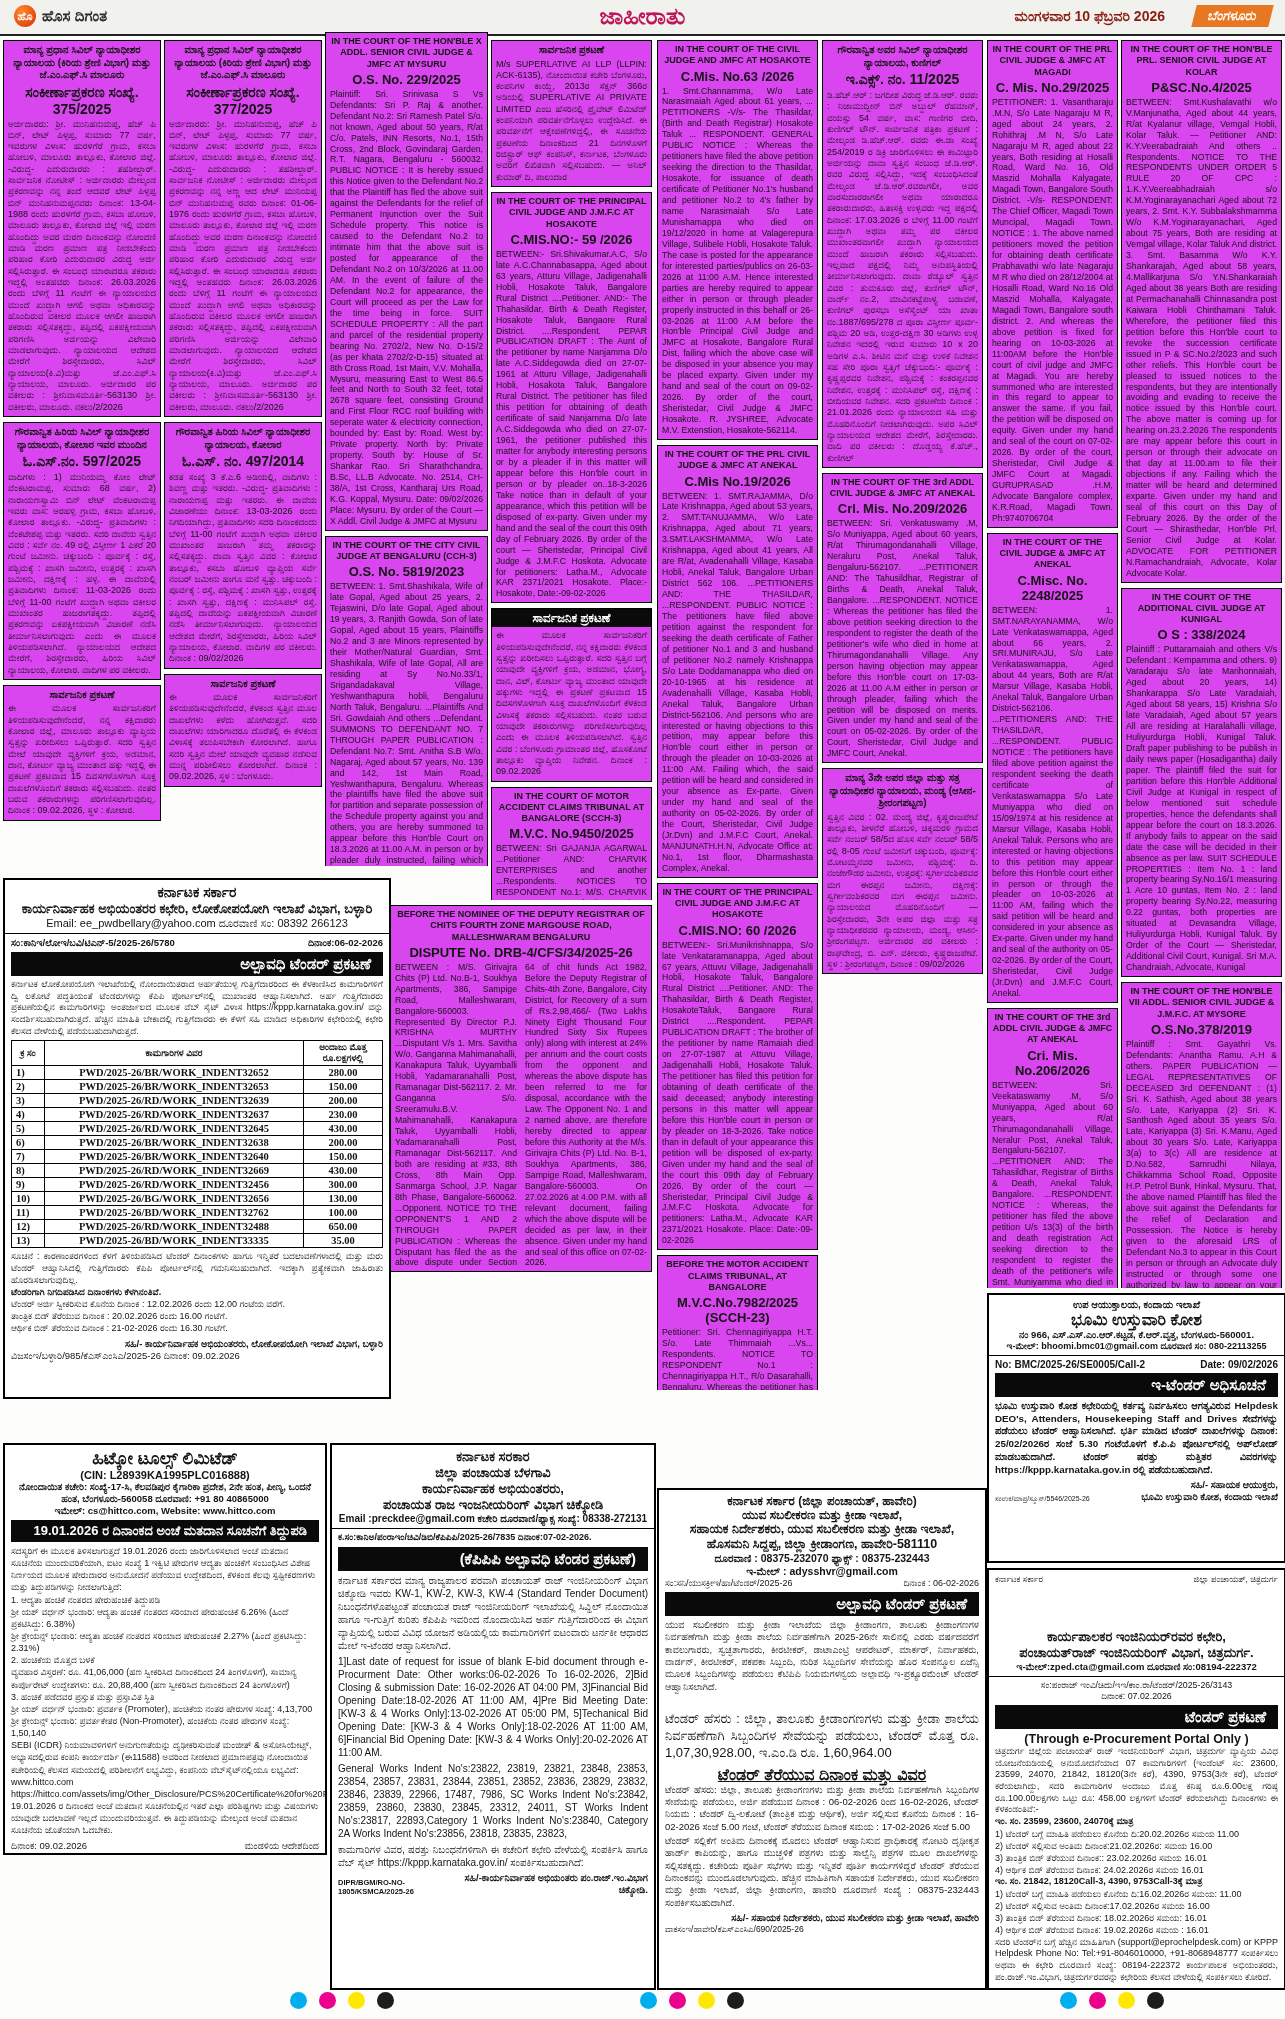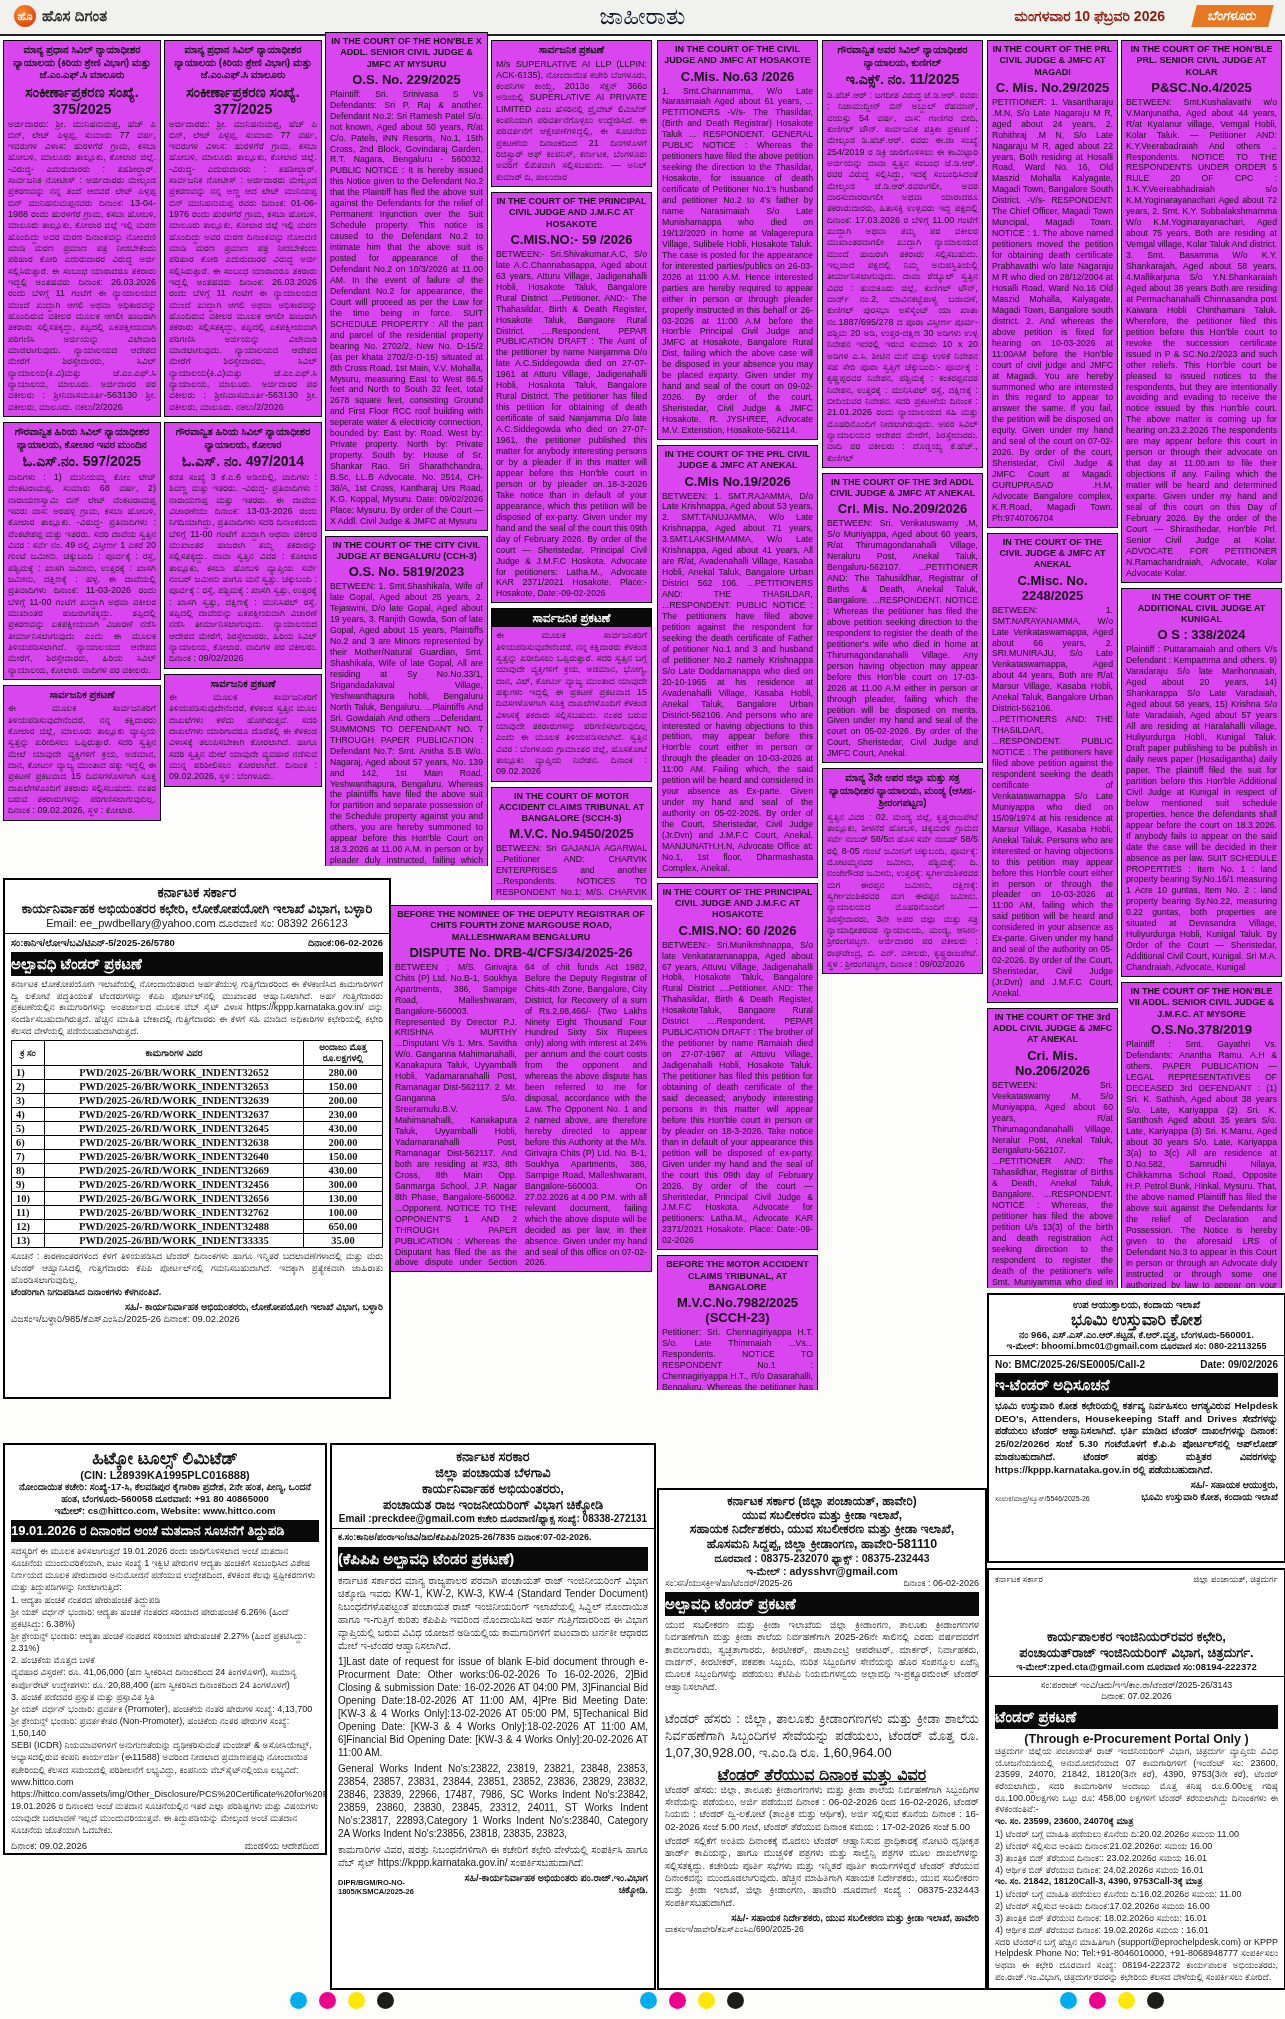--- a/index.html
+++ b/index.html
@@ -4,37 +4,37 @@
 <style>
   html,body{margin:0;padding:0;background:#d8d8d8;}
   #page{position:relative;width:1285px;height:2019px;background:#fdfdfb;margin:0 auto;overflow:hidden;
         font-family:"Liberation Sans",sans-serif;color:#141414;}
   
   #masthead{position:absolute;left:0;top:0;width:1285px;height:34px;background:#f1f1ee;border-bottom:2px solid #222;}
   #logo{position:absolute;left:14px;top:5px;display:flex;align-items:center;gap:6px;}
   #logo .dot{width:22px;height:22px;border-radius:50%;background:radial-gradient(circle at 35% 30%,#ff8a2a,#d92c04);
              color:#fff;font-weight:bold;font-size:11px;display:flex;align-items:center;justify-content:center;}
   #logo .lname{font-weight:bold;font-size:15px;color:#2a2a2a;}
-  #mast-title{position:absolute;left:0;right:0;top:3px;text-align:center;font-size:23px;font-weight:normal;color:#0f172a;}
+  #mast-title{position:absolute;left:0;right:0;top:3px;text-align:center;font-size:23px;font-weight:bold;color:#be185d;}
   #mast-right{position:absolute;right:120px;top:8px;font-size:14px;font-weight:bold;color:#8b1a10;}
   #mast-city{position:absolute;right:14px;top:5px;background:#e87722;color:#fff;font-weight:bold;font-size:13px;
              padding:3px 14px;transform:skewX(-14deg);}
   
   .col{position:absolute;overflow:hidden;}
   .notice{border:1px solid #000;margin:0 0 5px 0;padding:3px 4px;background:#d946ef;}
   .nbar{background:#0a0a0a;color:#fff;font-weight:bold;text-align:center;font-size:12px;padding:2px 0;margin:-3px -4px 3px -4px;}
   .nh{font-weight:bold;text-align:center;font-size:9px;line-height:1.25;}
   .nc{font-weight:bold;text-align:center;font-size:13px;margin:2px 0;}
   .nb{font-size:8.7px;line-height:1.26;text-align:justify;margin-top:2px;}
   .nb.two{column-count:2;column-gap:8px;}
   .kn .nh{font-size:10px;} .kn .nc{font-size:14px;} .kn .nb{font-size:9px;}
   
   .govbox{position:absolute;border:2px solid #000;background:#fff;padding:4px 6px;overflow:hidden;}
   .g-c{text-align:center;} .g-b{font-weight:bold;}
-  .bar{background:#0a0a0a;color:#fff;font-weight:bold;text-align:left;font-size:15px;padding:3px 0;margin:3px 0;}
+  .bar{background:#0a0a0a;color:#fff;font-weight:bold;text-align:right;font-size:15px;padding:3px 12px;margin:3px 0;}
   .rule{border-top:1px solid #000;margin:3px -6px;}
   .small{font-size:9px;line-height:1.3;text-align:justify;}
   .ref-row{display:flex;justify-content:space-between;font-size:9.5px;font-weight:bold;}
   .wtab{border-collapse:collapse;width:100%;margin:3px 0;}
   .wtab th,.wtab td{border:1px solid #000;padding:1px 4px;}
   .wtab th{font-size:9px;text-align:center;}
   .wtab td{font-family:"Liberation Serif",serif;font-weight:bold;font-size:10.5px;}
   .wtab td:nth-child(2){text-align:center;}
   .wtab td:nth-child(3){text-align:center;}
   .item-line{font-size:9px;line-height:1.35;}
@@ -284,20 +284,25 @@
           </tr>
           <tr>
             <td>13)</td>
             <td>PWD/2025-26/BD/WORK_INDENT33335</td>
             <td>35.00</td>
           </tr>
         </tbody>
     </table>
     <div class="small">ಸೂಚನೆ : ಕಾರಣಾಂತರಗಳಿಂದ ಕೆಳಗೆ ತಿಳಿಯಪಡಿಸಿದ ಟೆಂಡರ್ ದಿನಾಂಕಗಳು ಹಾಗೂ ಇನ್ನಿತರೆ ಬದಲಾವಣೆಗಳಾದಲ್ಲಿ ಮತ್ತು ಮರು ಟೆಂಡರ್ ಆಹ್ವಾನಿಸಿದಲ್ಲಿ ಗುತ್ತಿಗೆದಾರರು ಕೆಪಿಪಿ ಪೋರ್ಟಲ್‌ನಲ್ಲಿ ಗಮನಿಸಬಹುದಾಗಿದೆ. ಇದಕ್ಕಾಗಿ ಪ್ರತ್ಯೇಕವಾಗಿ ಜಾಹಿರಾತು ಹೊರಡಿಸಲಾಗುವುದಿಲ್ಲ.</div>
     <div class="small g-b">ಟೆಂಡರಿಗಾಗಿ ನಿಗದಿಪಡಿಸಿದ ದಿನಾಂಕಗಳು ಕೆಳಗಿನಂತಿವೆ.</div>
+    <div>
+        <div class="item-line">ಟೆಂಡರ್ ಅರ್ಜಿ ಸ್ವೀಕರಿಸುವ ಕೊನೆಯ ದಿನಾಂಕ : 12.02.2026 ರಂದು 12.00 ಗಂಟೆಯ ವರೆಗೆ.</div>
+        <div class="item-line">ತಾಂತ್ರಿಕ ಬಿಡ್ ತೆರೆಯುವ ದಿನಾಂಕ : 20.02.2026 ರಂದು 16.00 ಗಂಟೆಗೆ.</div>
+        <div class="item-line">ಆರ್ಥಿಕ ಬಿಡ್ ತೆರೆಯುವ ದಿನಾಂಕ : 21-02-2026 ರಂದು 16.30 ಗಂಟೆಗೆ.</div>
+      </div>
     <div class="sign">ಸಹಿ/- ಕಾರ್ಯನಿರ್ವಾಹಕ ಅಭಿಯಂತರರು, ಲೋಕೋಪಯೋಗಿ ಇಲಾಖೆ ವಿಭಾಗ, ಬಳ್ಳಾರಿ</div>
     <div class="ref-row" style="font-weight:normal;">
       <span>ವಿಜಸಂಇ/ಬಳ್ಳಾರಿ/985/ಕೆಎಸ್ಎಂಸಿಎ/2025-26  ದಿನಾಂಕ: 09.02.2026</span>
     </div>
   </div>
 
   <div class="govbox" style="left:3px;top:1443px;width:308px;height:400px;">
     <div class="g-c g-b" style="font-size:17px;">ಹಿಟ್ಕೋ ಟೂಲ್ಸ್ ಲಿಮಿಟೆಡ್</div>
     <div class="g-c g-b" style="font-size:11px;">(CIN: L28939KA1995PLC016888)</div>
     <div class="g-c" style="font-size:9.5px;font-weight:bold;">ನೋಂದಾಯಿತ ಕಚೇರಿ: ಸಂಖ್ಯೆ-17-ಸಿ, ಕೆಲವಡಿಪುರ ಕೈಗಾರಿಕಾ ಪ್ರದೇಶ, 2ನೇ ಹಂತ, ಪೀಣ್ಯ, ಒಂದನೆ ಹಂತ, ಬೆಂಗಳೂರು-560058 ದೂರವಾಣಿ: +91 80 40865000</div>

